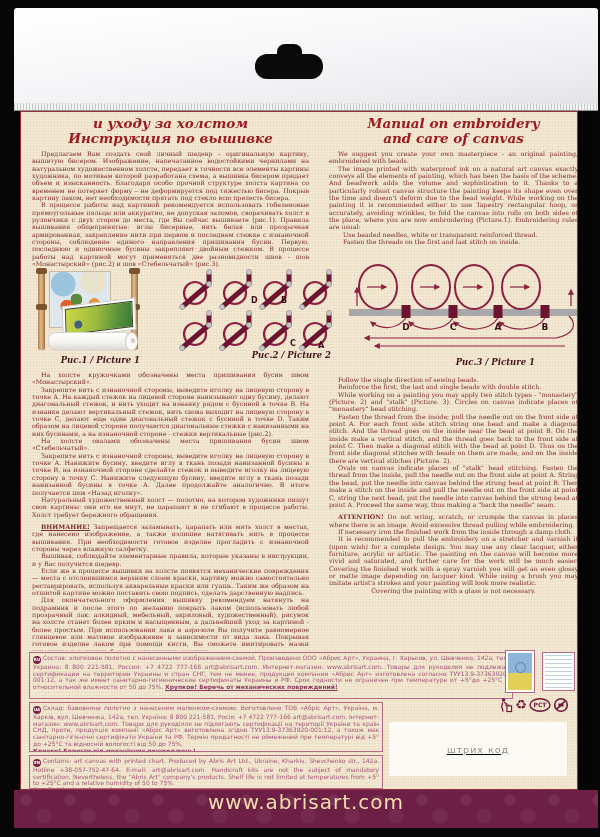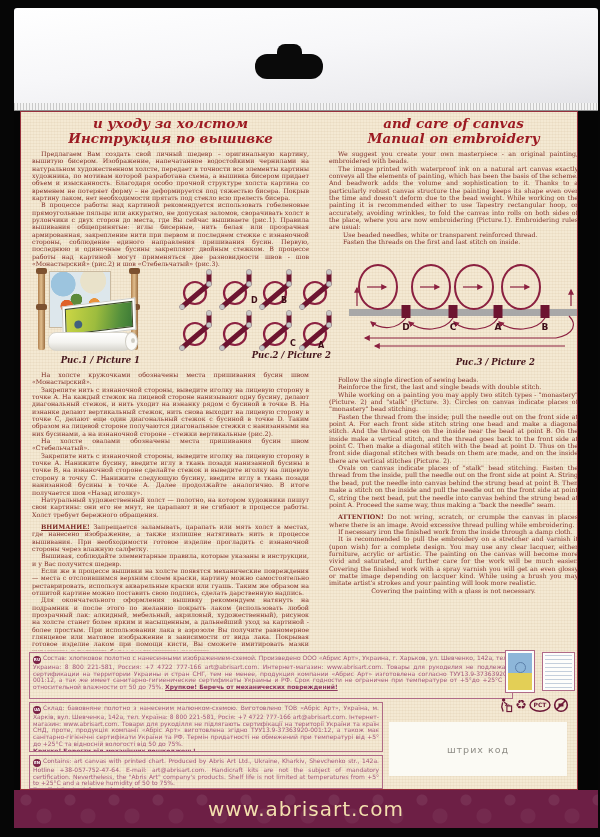--- a/index.html
+++ b/index.html
@@ -92,29 +92,29 @@
   #cert1 .flag{width:100%;height:100%;background:linear-gradient(180deg,#8db6d9 0 55%,#e3cf56 55% 100%);position:relative;}
   #cert1 .ring{position:absolute;left:7px;top:9px;width:9px;height:9px;border:1px solid #5c80aa;border-radius:50%;}
   #cert2{left:521px;top:540px;width:33px;height:39px;}
   #cert2 .lines{width:100%;height:100%;
       background:repeating-linear-gradient(180deg,#c4cfdc 0 1px,transparent 1px 4px);}
 
   .icons-row{position:absolute;left:477px;top:585px;width:82px;height:16px;display:flex;align-items:center;gap:2px;}
   .recycle{font:13px/14px "DejaVu Sans",sans-serif;color:#6d1838;}
 
   .barcode-box{position:absolute;left:368px;top:610px;width:178px;height:54px;background:#fbfaf4;
-      display:flex;align-items:center;justify-content:center;}
+      display:flex;align-items:center;justify-content:center;text-decoration:underline;}
   .barcode-label{font:9.5px "DejaVu Sans",sans-serif;color:#8f8d86;letter-spacing:1px;}
 
   
   .band{position:absolute;left:0;top:782px;width:100%;height:38px;background-color:#6d1f45;
         background-image:radial-gradient(circle at 12px 10px,rgba(255,255,255,.07) 5px,transparent 6px),
                          radial-gradient(circle at 30px 26px,rgba(255,255,255,.05) 7px,transparent 8px);
         background-size:44px 36px;
-        display:flex;align-items:center;justify-content:center;}
+        display:flex;justify-content:center;}
   .band-text{font:20px "DejaVu Sans",sans-serif;color:#f3dfae;letter-spacing:1px;}
 
   svg text{font-family:"DejaVu Sans",sans-serif;}
 </style>
 </head>
 <body>
 
 <div class="package">
 
   <div class="flap">
@@ -131,22 +131,22 @@
         <div>Инструкция по вышивке</div>
       </div>
       <div class="flow">
         <p>Предлагаем Вам создать свой личный шедевр – оригинальную картину, вышитую бисером. Изображение, напечатанное водостойкими чернилами на натуральном художественном холсте, передает в точности все элементы картины художника, по мотивам которой разработана схема, а вышивка бисером придает объем и изысканность. Благодаря особо прочной структуре холста картина со временем не потеряет форму – не деформируется под тяжестью бисера. Покрыв картину лаком, нет необходимости прятать под стекло всю прелесть бисера.</p>
         <p>В процессе работы над картиной рекомендуется использовать гобеленовые прямоугольные пяльцы или аккуратно, не допуская заломов, сворачивать холст в рулончики с двух сторон до места, где Вы сейчас вышиваете (рис.1). Правила вышивания общепринятые: иглы бисерные, нить белая или прозрачная армированная, закрепление нити при первом и последнем стежке с изнаночной стороны, соблюдение единого направления пришивания бусин. Первую, последнюю и одиночные бусины закрепляют двойным стежком. В процессе работы над картиной могут применяться две разновидности швов - шов «Монастырский» (рис.2) и шов «Стебельчатый» (рис.3).</p>
       </div>
     </div>
 
     <div class="col-right body-text">
       <div class="col-title">
+        <div>Manual on embroidery</div>
         <div>and care of canvas</div>
-        <div>Manual on embroidery</div>
       </div>
       <div class="flow">
         <p>We suggest you create your own masterpiece - an original painting, embroidered with beads.</p>
         <p>The image printed with waterproof ink on a natural art canvas exactly conveys all the elements of painting, which has been the basis of the scheme. And beadwork adds the volume and sophistication to it. Thanks to a particularly robust canvas structure the painting keeps its shape even over the time and doesn't deform due to the bead weight. While working on the painting it is recommended either to use Tapestry rectangular hoop, or accurately, avoiding wrinkles, to fold the canvas into rolls on both sides of the place, where you are now embroidering (Picture.1). Embroidering rules are usual:</p>
         <p class="rule">Use beaded needles, white or transparent reinforced thread.</p>
         <p class="rule">Fasten the threads on the first and last stitch on inside.</p>
       </div>
     </div>
 
     <div class="pic1">
@@ -225,21 +225,21 @@
         <line x1="216" y1="84" x2="26" y2="84" stroke="#8b2040" stroke-width="1.2" marker-end="url(#ar)"></line>
         <text x="57" y="68" font-size="9" font-weight="bold" fill="#3f0d18" text-anchor="middle">D</text>
         <text x="104" y="68" font-size="9" font-weight="bold" fill="#3f0d18" text-anchor="middle">C</text>
         <text x="149" y="68" font-size="9" font-weight="bold" fill="#3f0d18" text-anchor="middle">A</text>
         <text x="196" y="68" font-size="9" font-weight="bold" fill="#3f0d18" text-anchor="middle">B</text>
       </svg>
     </div>
 
     <div class="caption" id="cap1">Рис.1 / Picture 1</div>
     <div class="caption" id="cap2">Рис.2 / Picture 2</div>
-    <div class="caption" id="cap3">Рис.3 / Picture 2</div>
+    <div class="caption" id="cap3">Рис.3 / Picture 1</div>
 
     <div class="left-b body-text">
       <p>На холсте кружочками обозначены места пришивания бусин швом «Монастырский».</p>
       <p>Закрепите нить с изнаночной стороны, выведите иголку на лицевую сторону в точке А. На каждый стежок на лицевой стороне нанизывают одну бусину, делают диагональный стежок, и нить уходит на изнанку рядом с бусиной в точке В. На изнанке делают вертикальный стежок, нить снова выходит на лицевую сторону в точке С, делают еще один диагональный стежок с бусиной в точке D. Таким образом на лицевой стороне получаются диагональные стежки с нанизанными на них бусинами, а на изнаночной стороне - стежки вертикальные (рис.2).</p>
       <p>На холсте овалами обозначены места пришивания бусин швом «Стебельчатый».</p>
       <p>Закрепите нить с изнаночной стороны, выведите иголку на лицевую сторону в точке А. Нанижите бусину, введите иглу в ткань позади нанизанной бусины в точке В, на изнаночной стороне сделайте стежок и выведите иголку на лицевую сторону в точку С. Нанижите следующую бусину, введите иглу в ткань позади нанизанной бусины в точке А. Далее продолжайте аналогично. В итоге получается шов «Назад иголку».</p>
       <p>Натуральный художественный холст — полотно, на котором художники пишут свои картины: они его не мнут, не царапают и не сгибают в процессе работы. Холст требует бережного обращения.</p>
       <p class="gap"><span class="b u">ВНИМАНИЕ!</span> <span>Запрещается заламывать, царапать или мять холст в местах, где нанесено изображение, а также излишне натягивать нить в процессе вышивания. При необходимости готовое изделие прогладить с изнаночной стороны через влажную салфетку.</span></p>
       <p>Вышивая, соблюдайте элементарные правила, которые указаны в инструкции, и у Вас получится шедевр.</p>
       <p>Если же в процессе вышивки на холсте появятся механические повреждения — места с отслоившимся верхним слоем краски, картину можно самостоятельно реставрировать, используя акварельные краски или гуашь. Таким же образом на отшитой картине можно поставить свою подпись, сделать дарственную надпись.</p>

